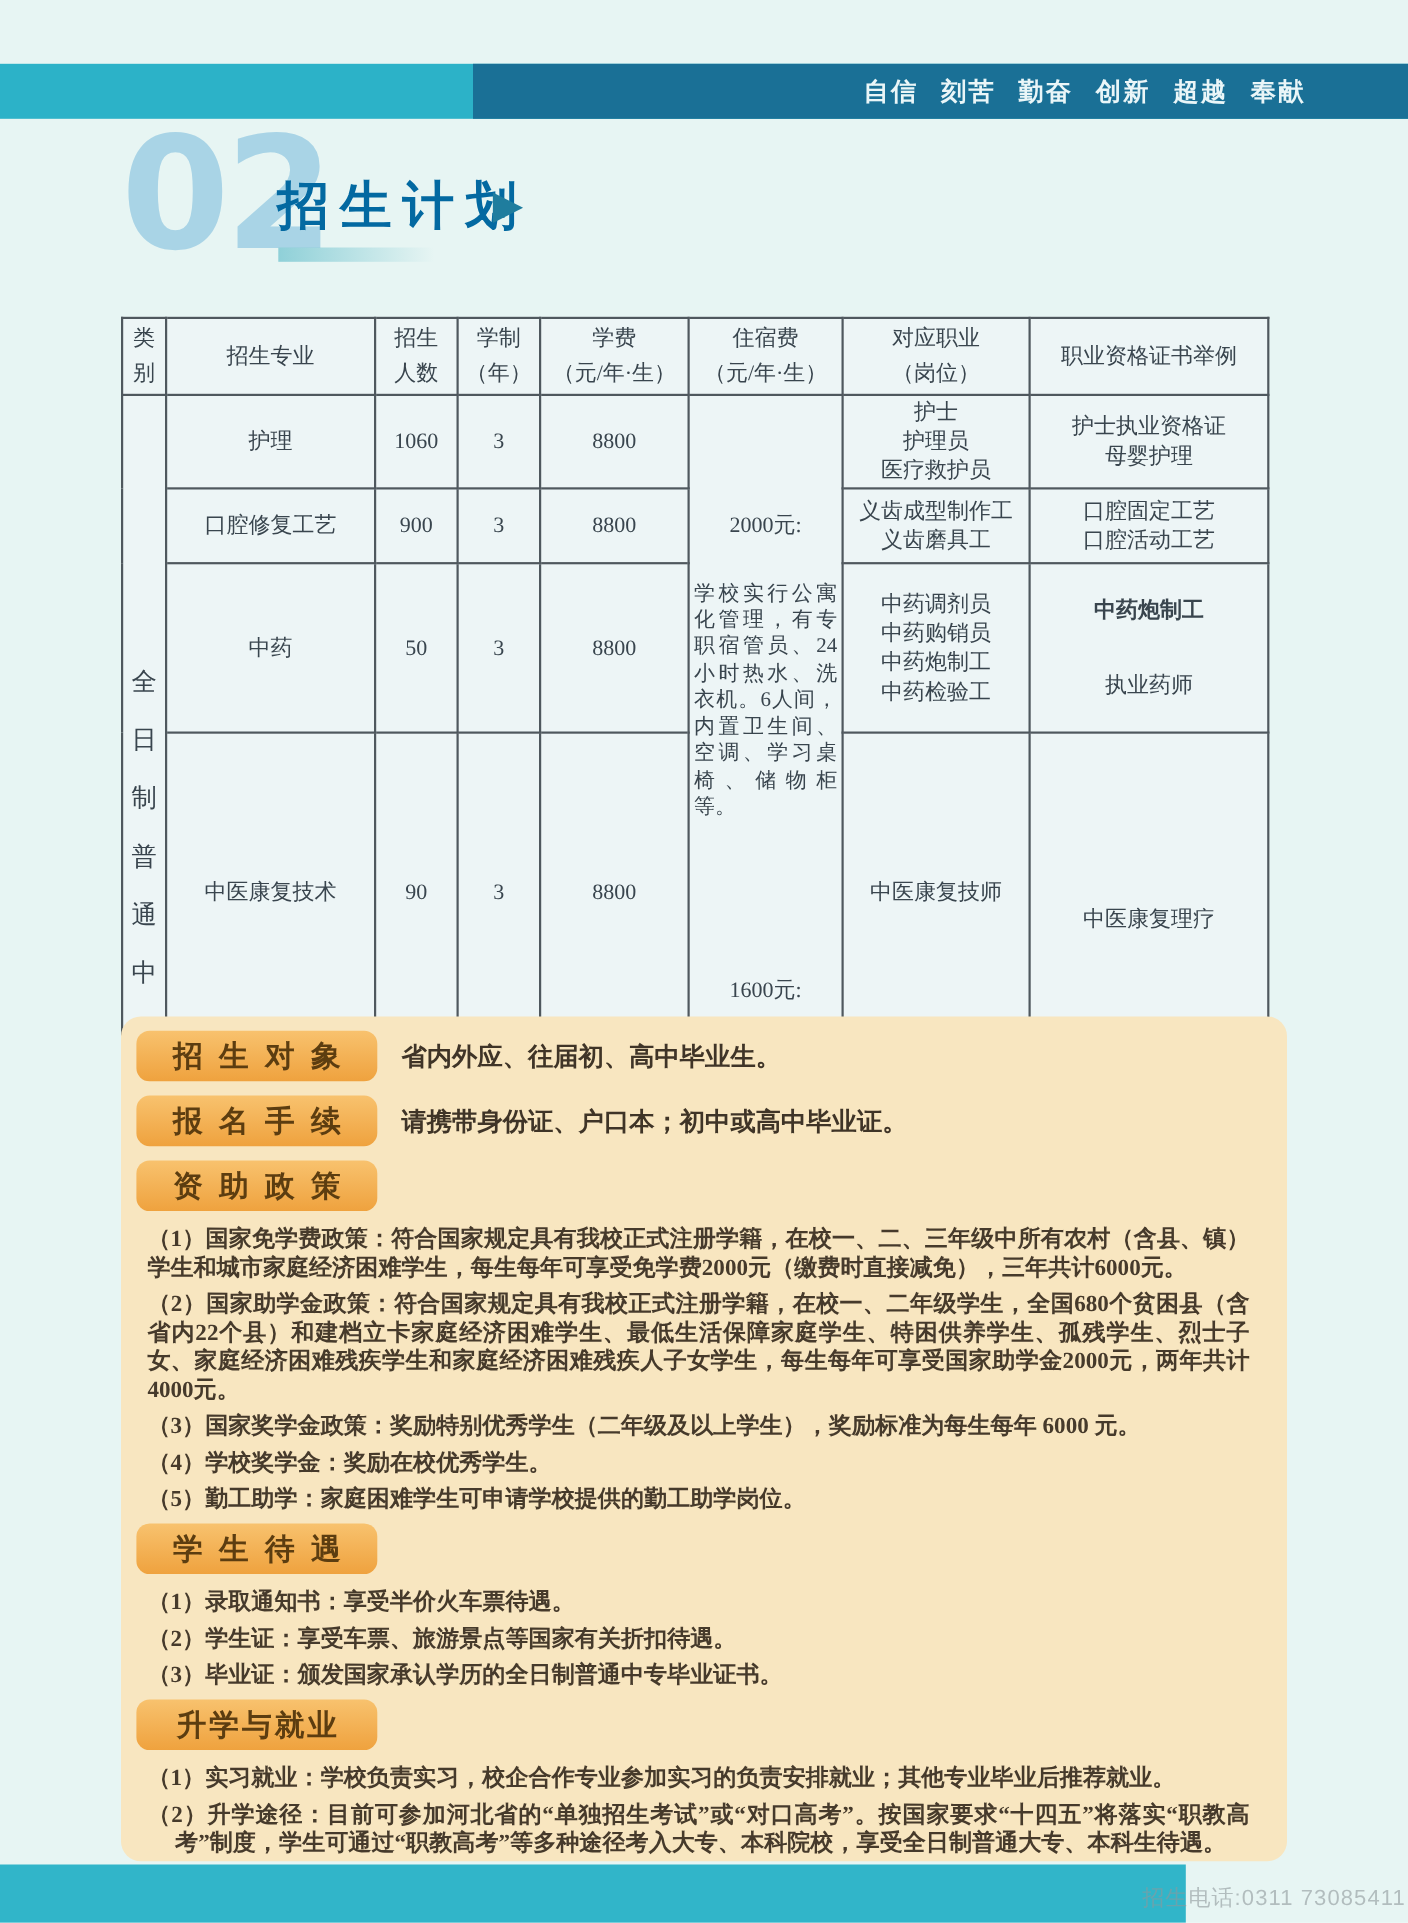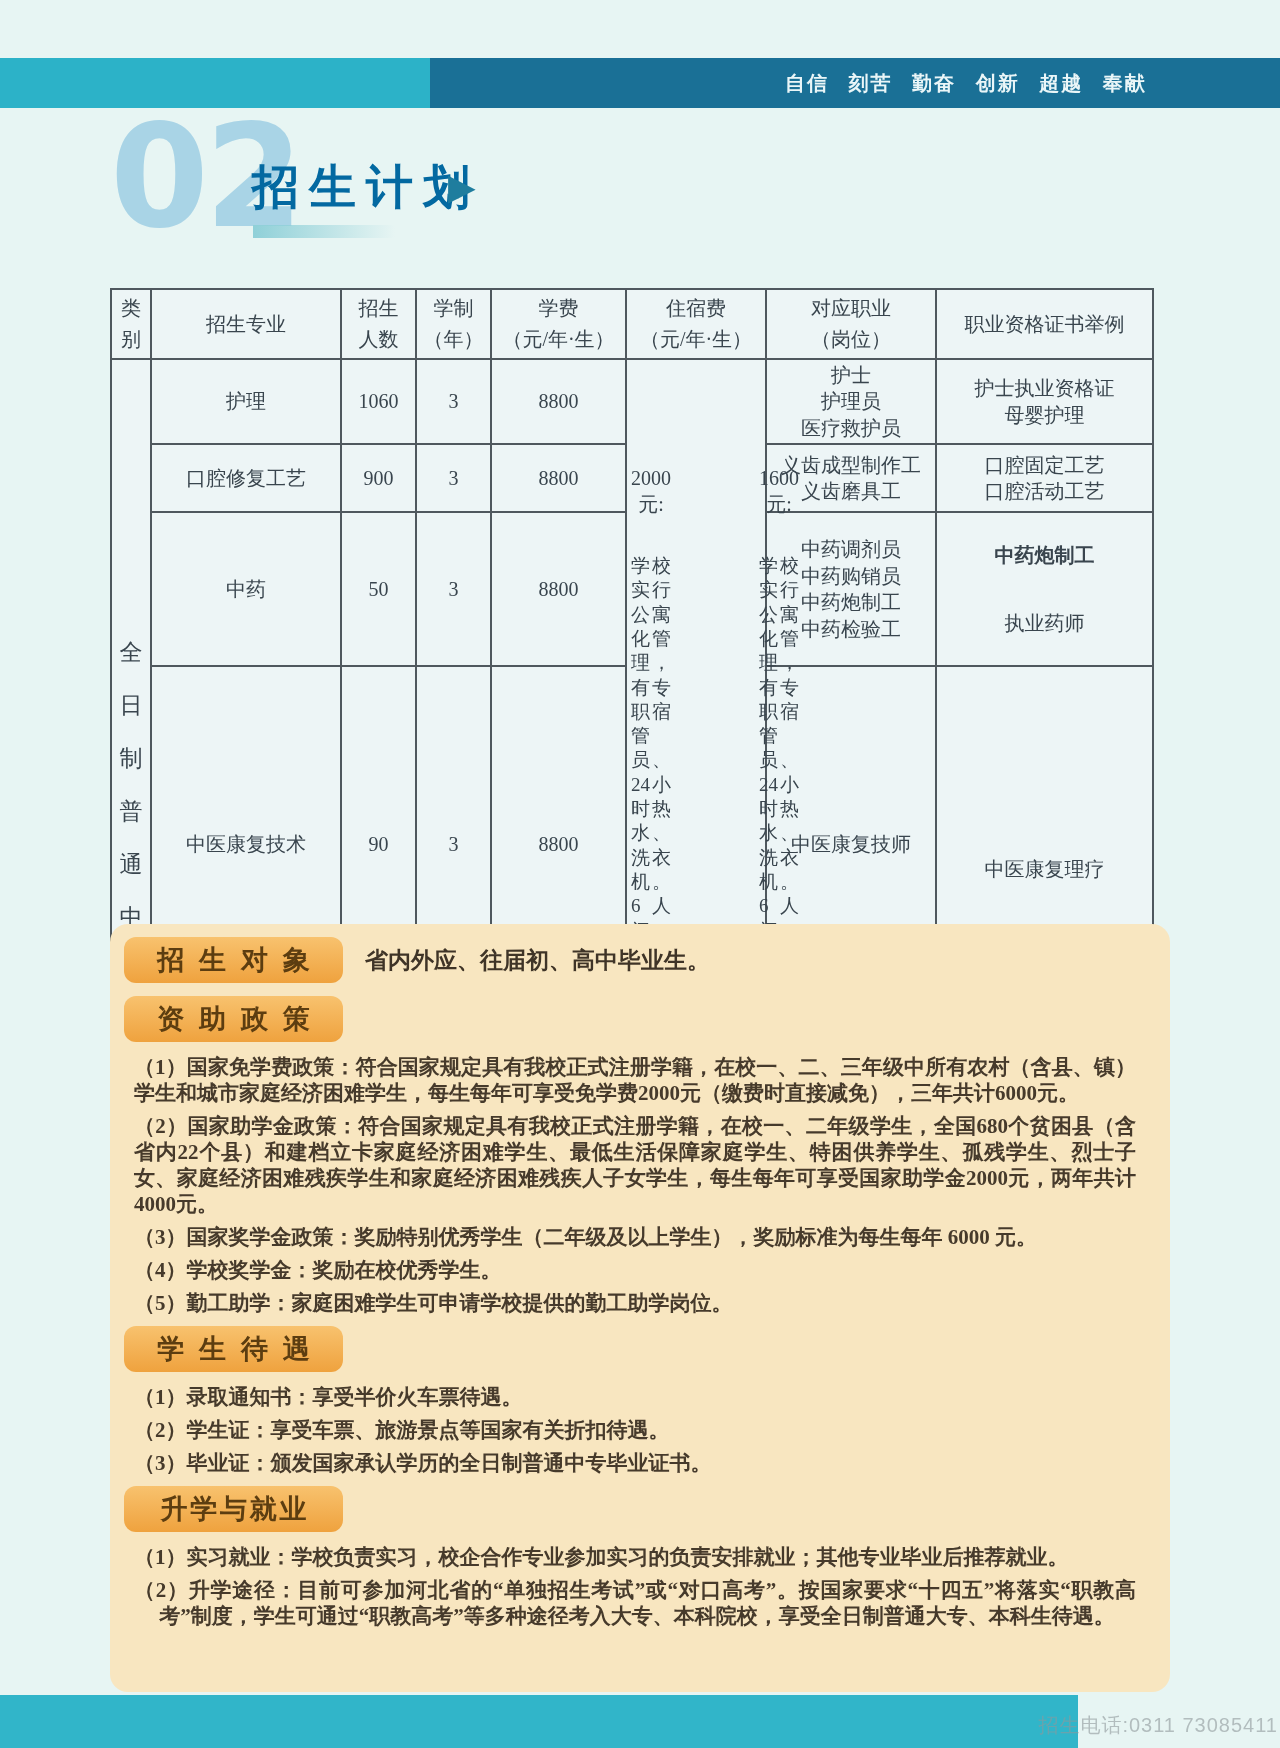--- a/index.html
+++ b/index.html
@@ -3,21 +3,21 @@
 <meta charset="utf-8">
 <style>
   html,body{margin:0;padding:0;}
   body{font-family:"Liberation Serif",serif;}
   .page{position:relative;width:1280px;height:1748px;background:#e7f5f3;overflow:hidden;}
 
   
   .banner{position:absolute;left:0;top:58px;width:1280px;height:50px;background:#2cb2c8;}
   .banner .dark{position:absolute;left:430px;top:0;width:850px;height:50px;background:#1a7096;display:flex;align-items:center;}
   .slogan{position:absolute;left:355px;color:#eaf6f8;font-family:"Liberation Sans",sans-serif;
-          font-size:20px;letter-spacing:2px;word-spacing:12px;font-weight:600;}
+          font-size:23px;letter-spacing:2px;word-spacing:12px;font-weight:600;}
 
   
   .bignum{position:absolute;left:110px;top:106px;font-family:"DejaVu Sans",sans-serif;
           font-weight:800;font-size:142px;line-height:1;color:#a9d4e6;letter-spacing:-4px;}
   .htitle{position:absolute;left:252px;top:156px;font-size:47px;color:#0369a1;
           letter-spacing:10px;font-weight:600;}
   .harrow{position:absolute;left:448px;top:166px;font-size:36px;color:#1f7d9e;font-family:"DejaVu Sans",sans-serif;}
   .hbar{position:absolute;left:253px;top:225px;width:142px;height:13px;
         background:linear-gradient(to right,#8fd0d8,rgba(231,245,243,0));}
 
@@ -25,21 +25,21 @@
   table.plan{position:absolute;left:110px;top:288px;width:1042px;border-collapse:collapse;
              table-layout:fixed;background:#edf5f6;color:#39454e;}
   table.plan th,table.plan td{border:2px solid #4f585e;text-align:center;vertical-align:middle;
              padding:2px 4px;font-weight:400;white-space:pre-line;}
   table.plan th{font-size:20px;line-height:1.55;}
   table.plan td{font-size:20px;line-height:1.32;}
   td.certs{line-height:1.6;}
   .vert{width:1.1em;margin:0 auto;word-break:break-all;line-height:2.3;font-size:23px;}
   .bold{font-weight:700;font-family:Liberation Serif, serif;}
   td.housing{vertical-align:top;padding:0 6px;}
-  .hwrap{display:flex;gap:88px;padding-top:50px;}
+  .hwrap{display:flex;flex-direction:column;gap:88px;padding-top:50px;}
   .hprice{font-size:20px;text-align:center;margin-bottom:10px;}
   .hdesc{font-size:19px;line-height:1.28;text-align:justify;text-justify:inter-ideograph;}
   .c1{display:block;margin-top:16px;}
   .c0{display:block;}
 
   
   .panel{position:absolute;left:110px;top:924px;width:1060px;height:768px;box-sizing:border-box;
          background:#f8e6c0;border-radius:18px;padding:13px 26px 18px 14px;color:#463a2b;}
   .pillrow{display:flex;align-items:center;margin-bottom:13px;}
   .pill{width:219px;height:46px;box-sizing:border-box;border-radius:12px;flex:0 0 auto;
@@ -193,20 +193,24 @@
   </tbody>
     </table>
 
   <div class="panel">
 
     <div class="pillrow">
       <div class="pill">招生对象</div>
       <div class="inline-text">省内外应、往届初、高中毕业生。</div>
     </div>
 
+    <div class="pillrow">
+      <div class="pill">报名手续</div>
+      <div class="inline-text">请携带身份证、户口本；初中或高中毕业证。</div>
+    </div>
 
     <div class="pill pill-solo">资助政策</div>
     <div class="items">
       <div class="item">（1）国家免学费政策：符合国家规定具有我校正式注册学籍，在校一、二、三年级中所有农村（含县、镇）学生和城市家庭经济困难学生，每生每年可享受免学费2000元（缴费时直接减免），三年共计6000元。</div>
       <div class="item">（2）国家助学金政策：符合国家规定具有我校正式注册学籍，在校一、二年级学生，全国680个贫困县（含省内22个县）和建档立卡家庭经济困难学生、最低生活保障家庭学生、特困供养学生、孤残学生、烈士子女、家庭经济困难残疾学生和家庭经济困难残疾人子女学生，每生每年可享受国家助学金2000元，两年共计4000元。</div>
       <div class="item">（3）国家奖学金政策：奖励特别优秀学生（二年级及以上学生），奖励标准为每生每年 6000 元。</div>
       <div class="item">（4）学校奖学金：奖励在校优秀学生。</div>
       <div class="item">（5）勤工助学：家庭困难学生可申请学校提供的勤工助学岗位。</div>
     </div>
 

